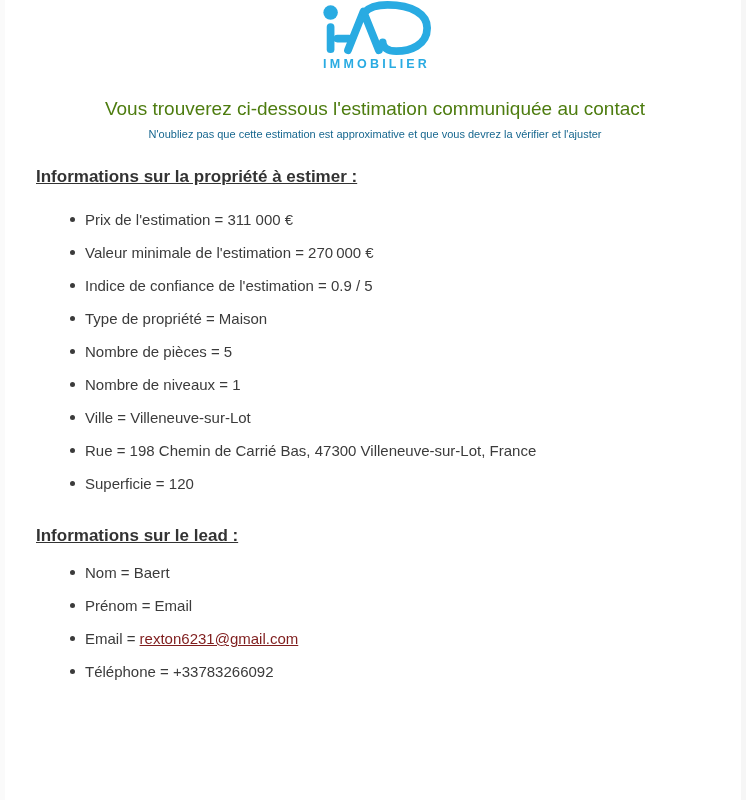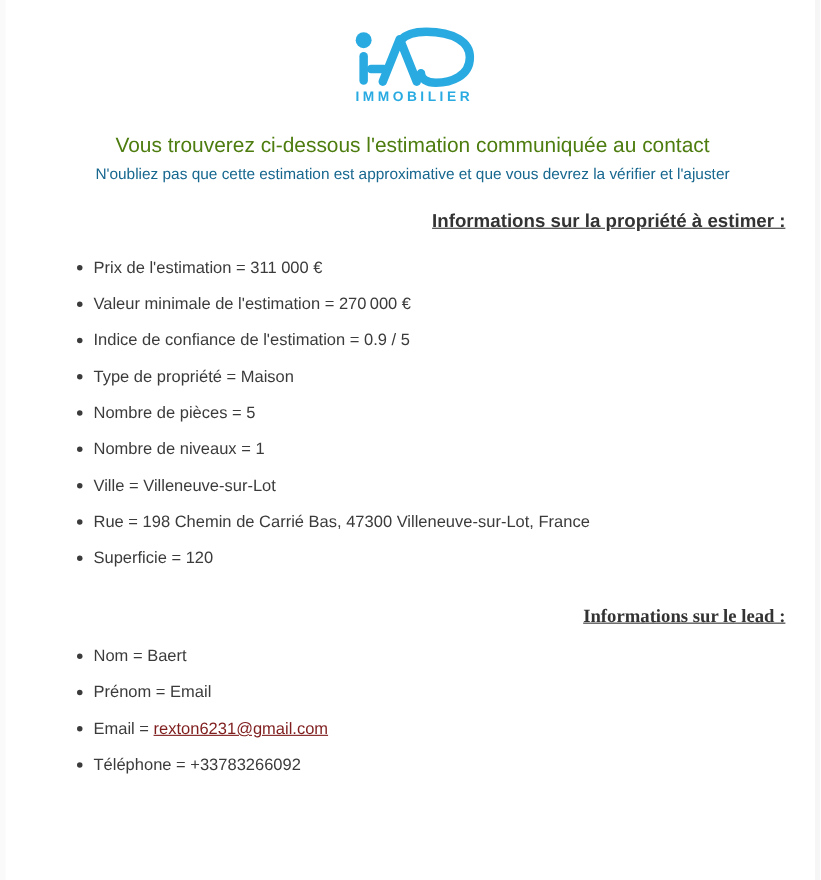--- a/index.html
+++ b/index.html
@@ -9,21 +9,21 @@
     background: #ffffff;
     font-family: "Liberation Sans", sans-serif;
     color: #3b3b3b;
   }
   .page {
     position: relative;
     width: 746px;
     height: 800px;
     margin: 0 auto;
     background: #ffffff;
-    padding: 24px 32px 0 36px;
+    padding: 0 32px 0 36px;
     overflow: hidden;
   }
   .edge-strip {
     position: absolute;
     top: 0;
     width: 5px;
     height: 100%;
     background: #f6f6f6;
   }
   .edge-left  { left: 0; background: #fafafa; }
@@ -48,36 +48,35 @@
   .intro { text-align: center; }
   .intro-title {
     margin: 26px 0 0;
     font-size: 19px;
     line-height: 23px;
     font-weight: normal;
     color: #4d7c0f;
   }
   .intro-subtitle {
     margin: 5px 0 0;
-    font-size: 14px;
+    font-size: 11px;
     line-height: 19px;
     color: #17678F;
   }
 
   
   h2.section-heading {
     margin: 22px 0 0;
     font-size: 17px;
     line-height: 21px;
     font-weight: bold;
     text-decoration: underline;
     color: #333333;
-    text-align: right;
   }
-  section[data-name="lead-section"] h2.section-heading { margin-top: 32px; font-family: Liberation Serif, serif; }
+  section[data-name="lead-section"] h2.section-heading { margin-top: 32px; }
 
   ul.info-list {
     list-style: none;
     margin: 23px 0 0;
     padding: 0 0 0 49px;
   }
   section[data-name="lead-section"] ul.info-list { margin-top: 17px; }
   ul.info-list li {
     position: relative;
     font-size: 15px;

